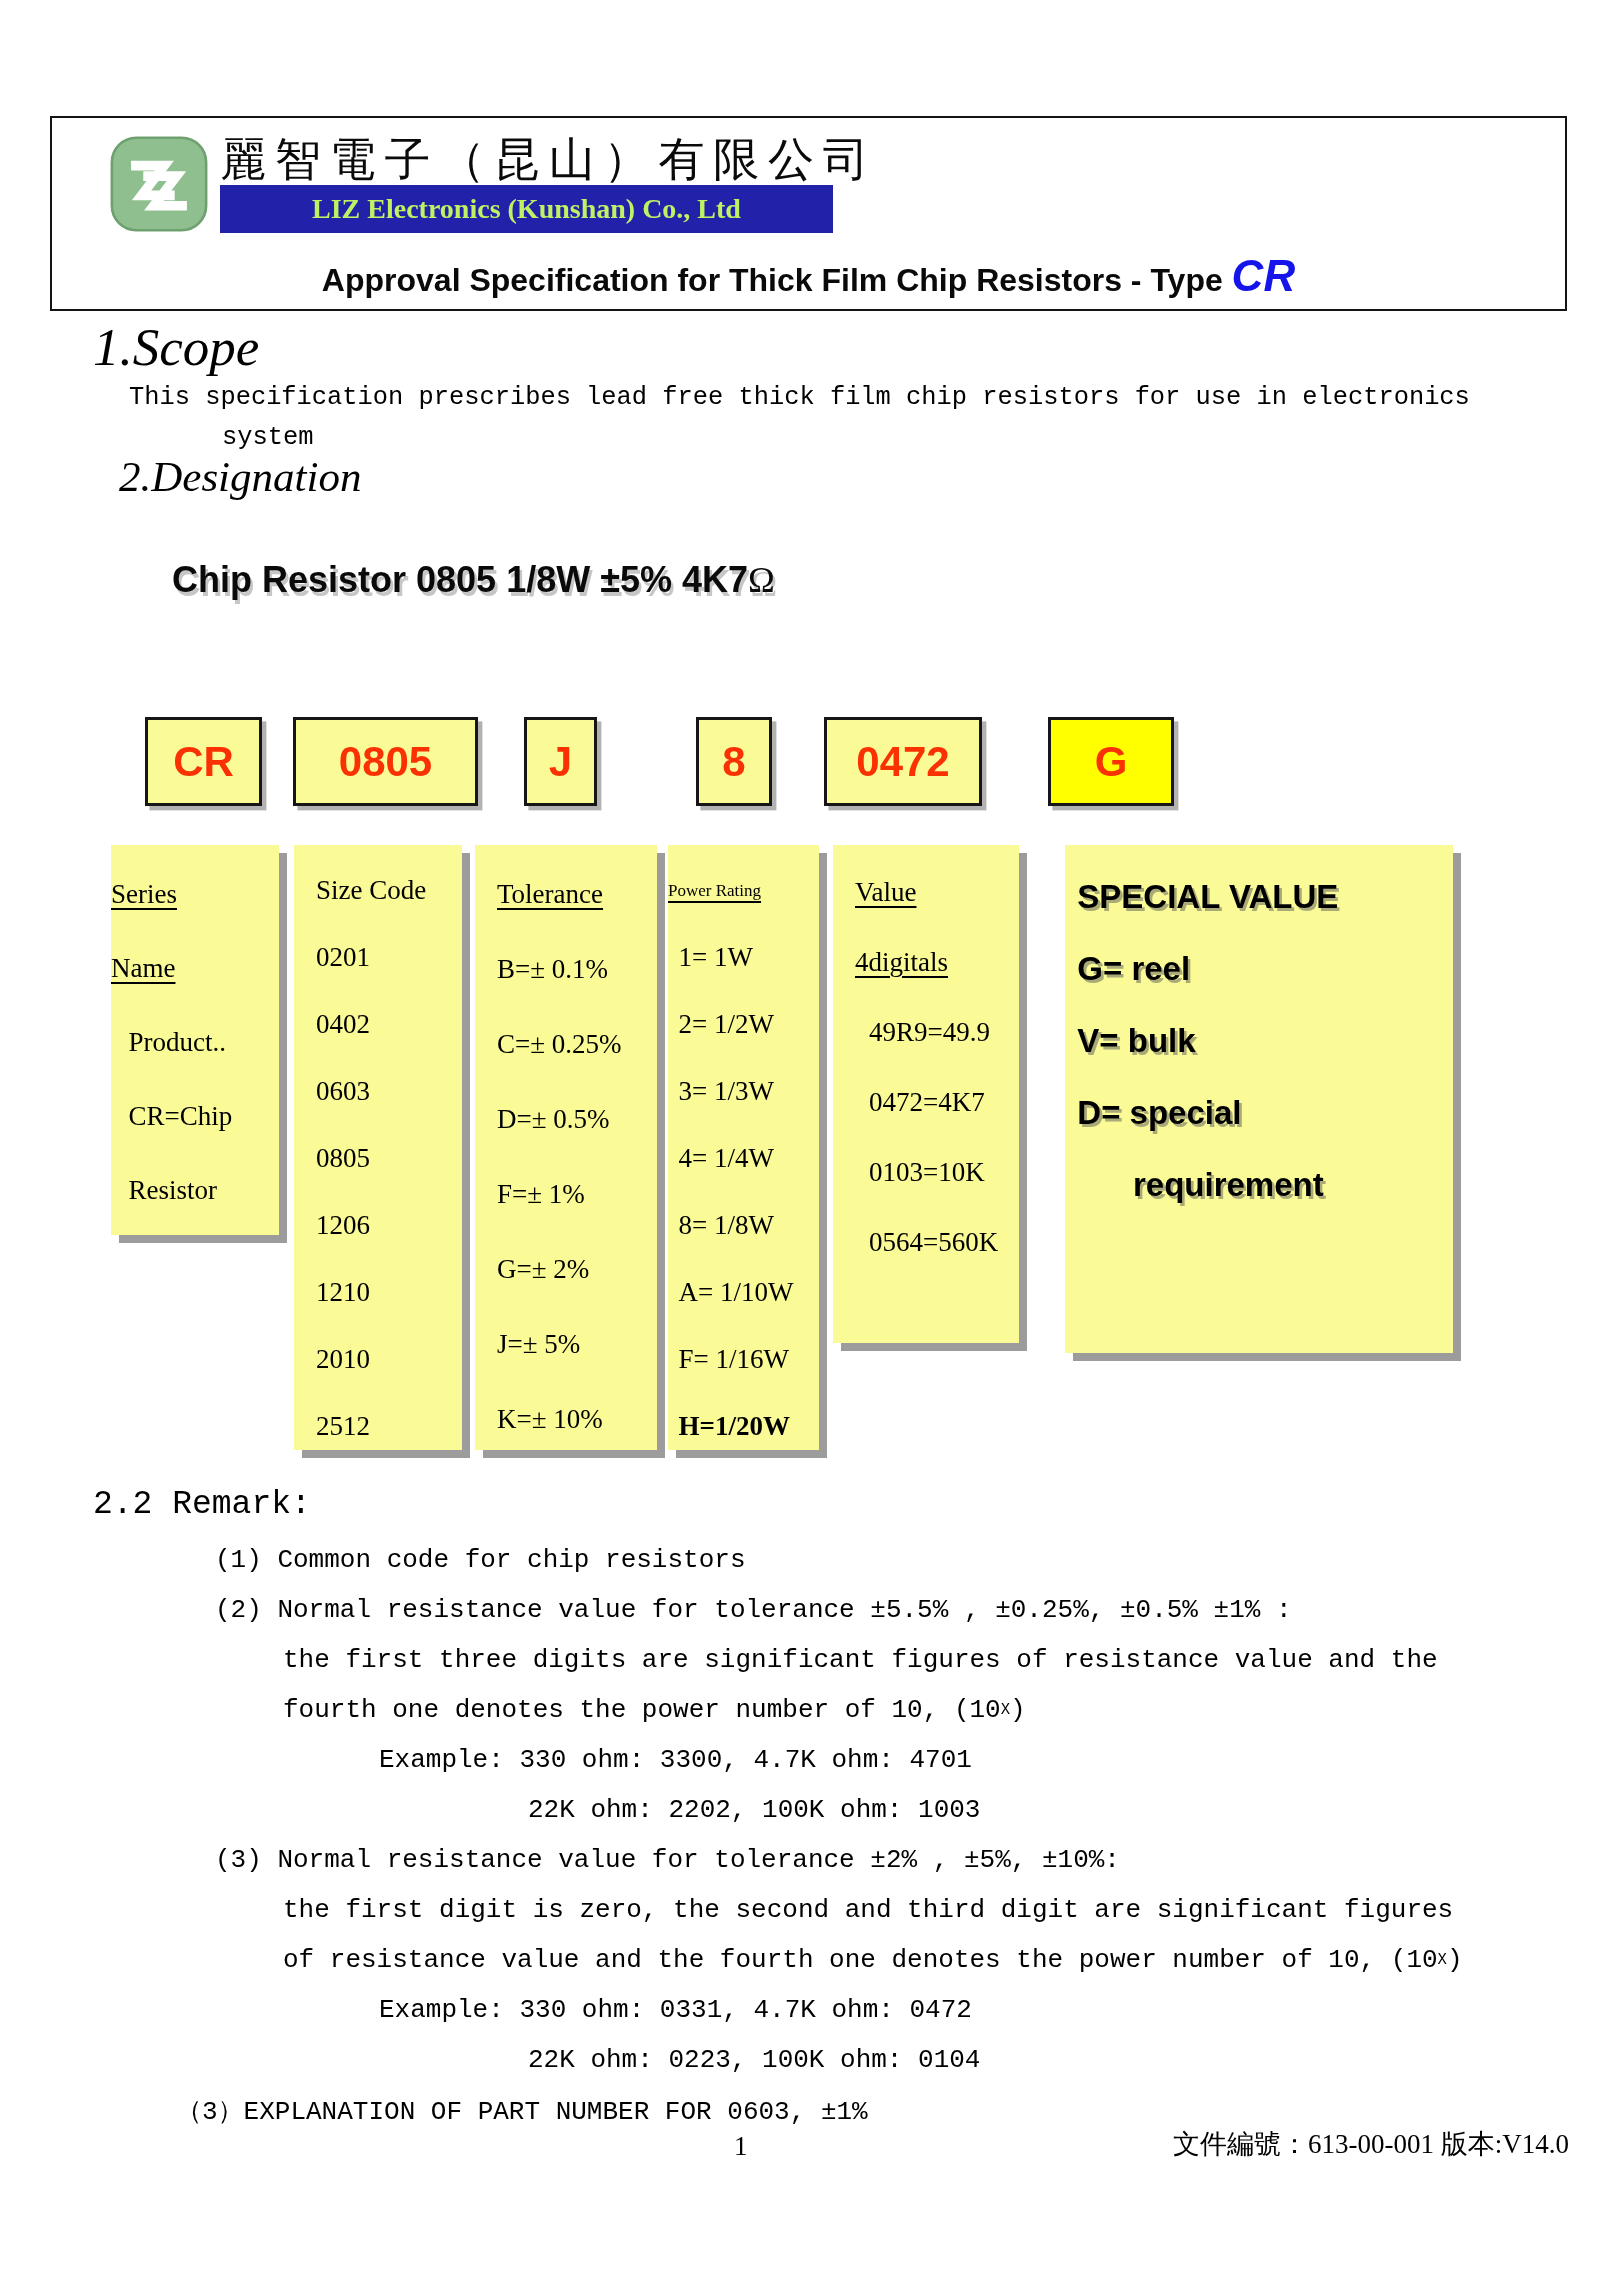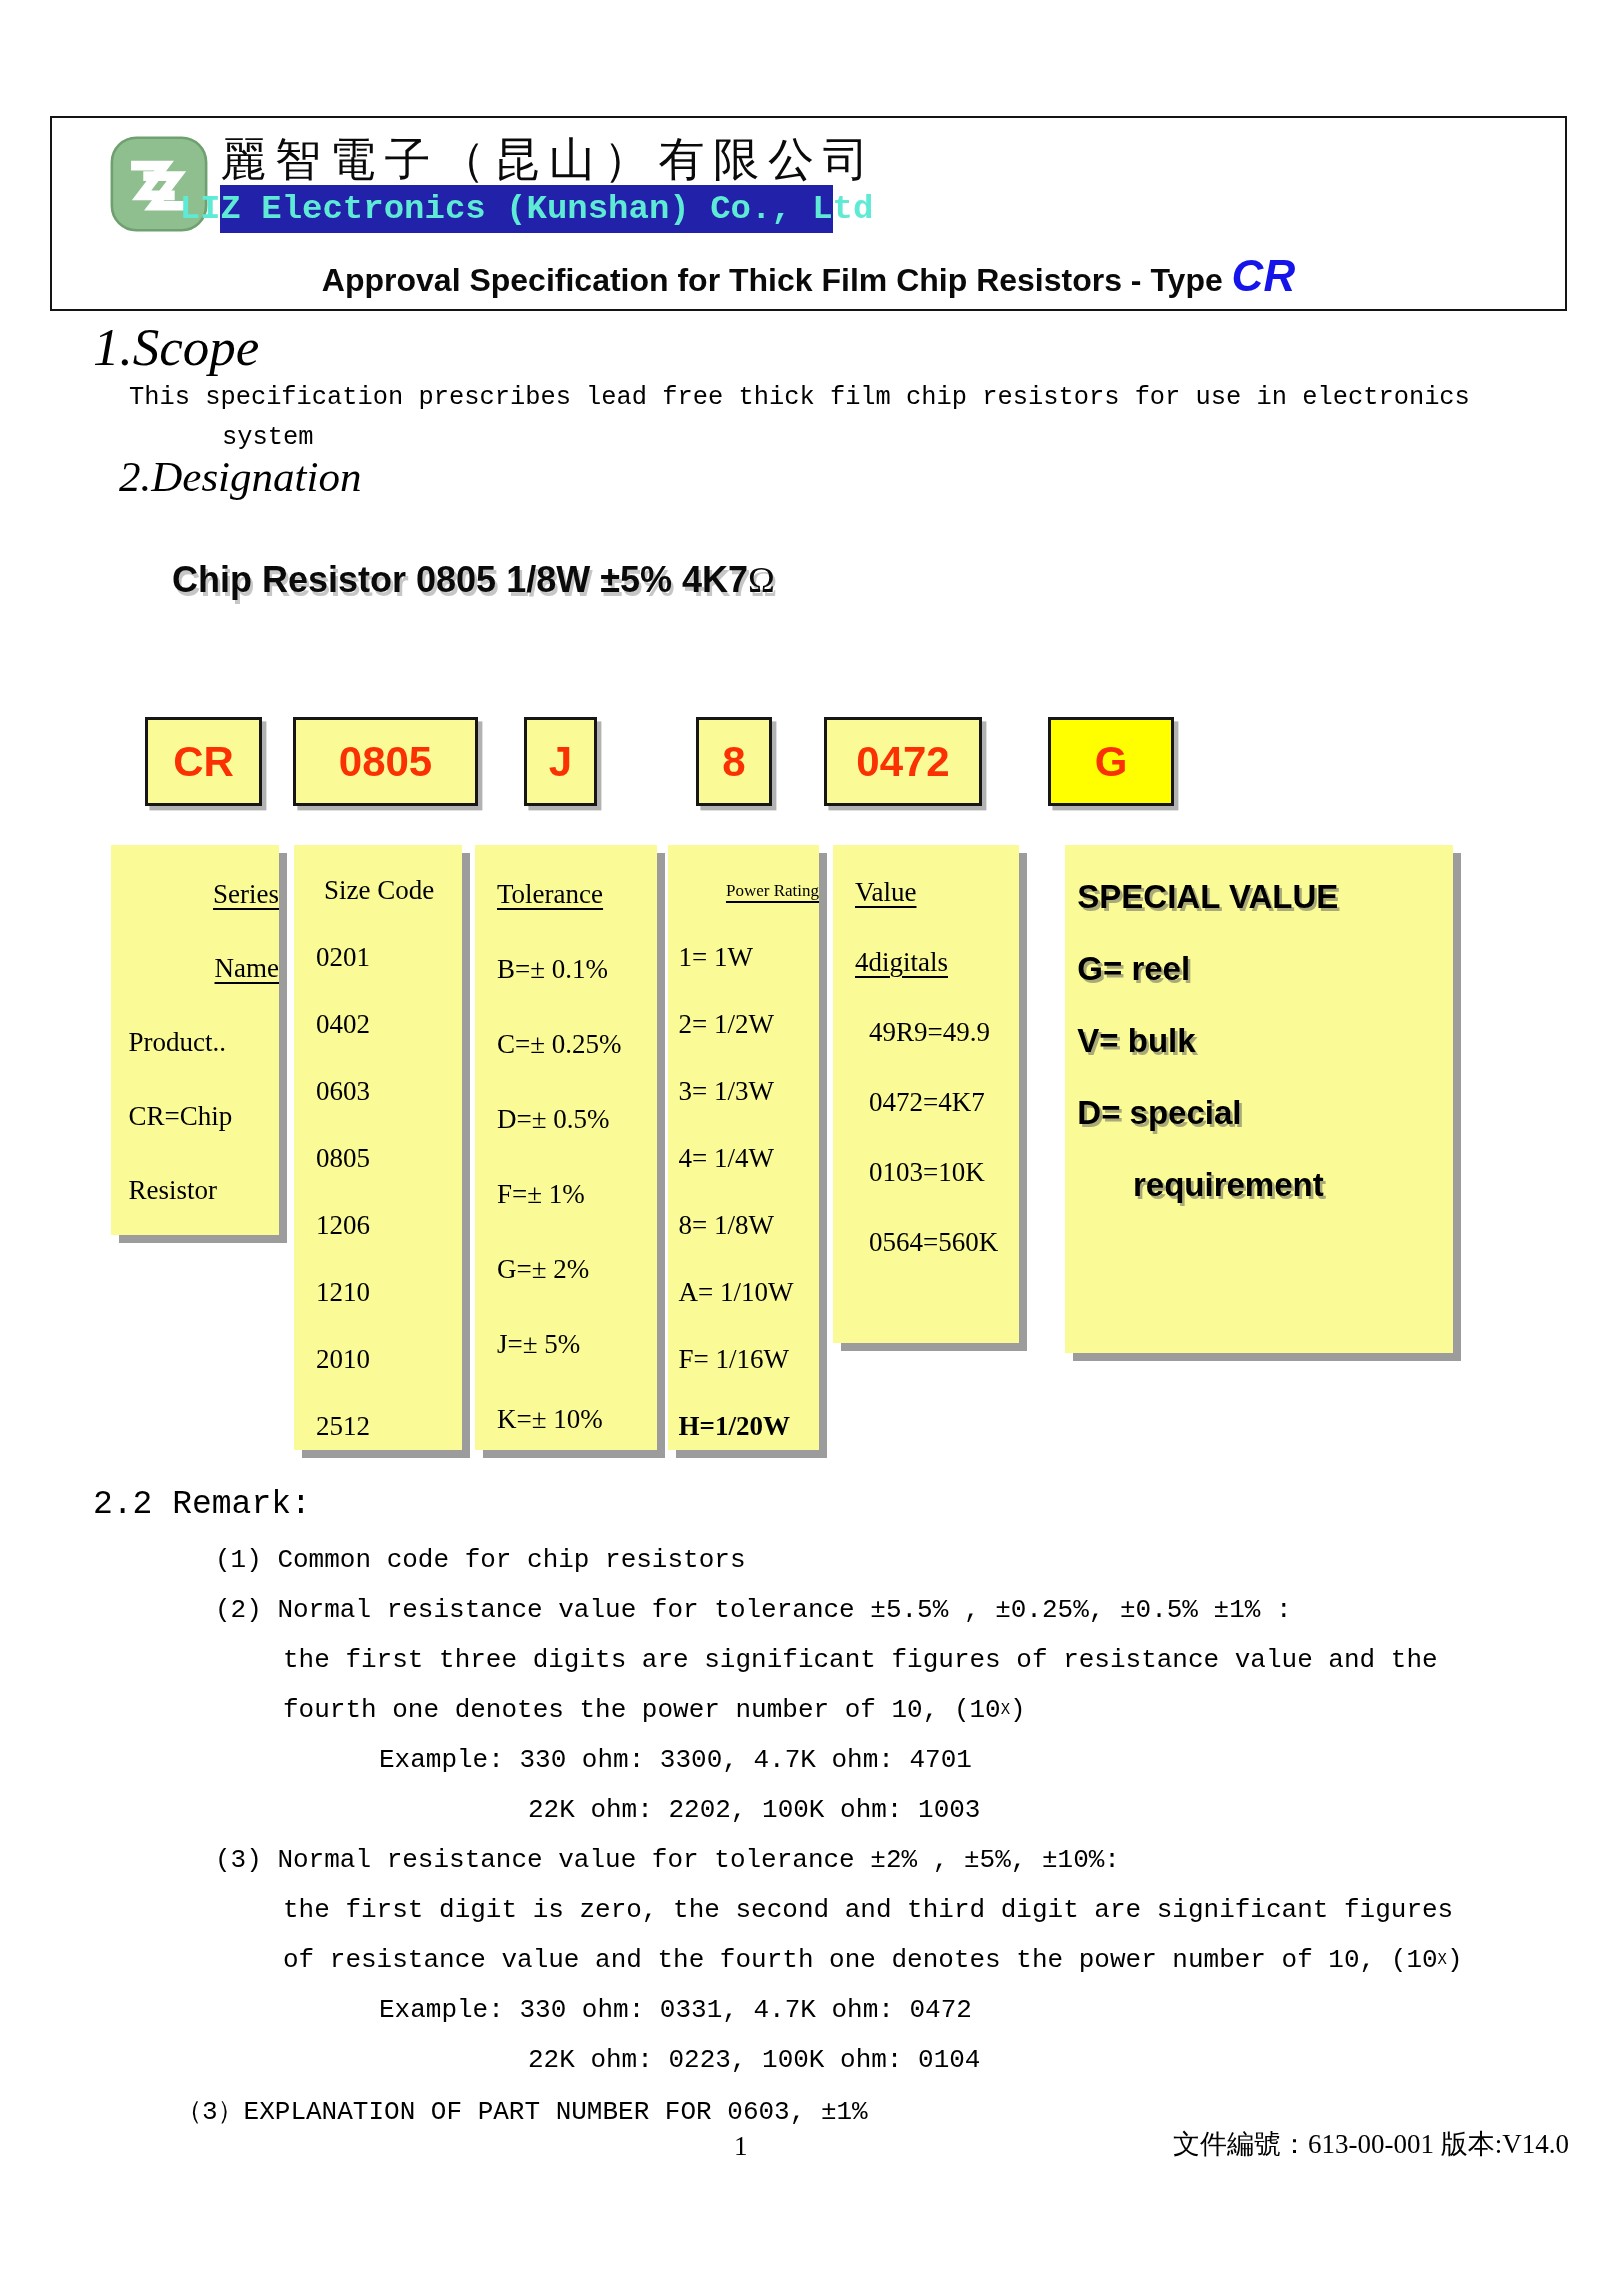--- a/index.html
+++ b/index.html
@@ -7,22 +7,22 @@
         font-family:"Liberation Serif",serif;color:#000;}
 
   
   .hdr-box{position:absolute;left:50px;top:116px;width:1517px;height:195px;
            border:2.6px solid #141414;background:#fff;box-sizing:border-box;}
   .logo{position:absolute;left:58px;top:17.5px;width:98px;height:96px;}
   .company-cn{position:absolute;left:168px;top:10.5px;font-family:"Liberation Serif",serif;
               font-size:46px;letter-spacing:8.8px;white-space:nowrap;color:#0a0a0a;}
   .liz-bar{position:absolute;left:168px;top:67px;width:613px;height:48px;background:#2121A9;
            display:flex;align-items:center;justify-content:center;}
-  .liz-bar span{color:#5eead4;font-family:Liberation Mono, monospace;font-weight:bold;
-                font-size:34px;white-space:nowrap;}
+  .liz-bar span{color:#bef264;font-family:Liberation Serif, serif;font-weight:bold;
+                font-size:28px;white-space:nowrap;}
   .hdr-title{position:absolute;left:0;top:133px;width:100%;text-align:center;
              font-family:"Liberation Sans",sans-serif;font-weight:bold;font-size:32px;
              color:#0a0a0a;white-space:nowrap;}
   .hdr-title .type{color:#1414EB;font-style:italic;font-size:44px;font-weight:bold;}
 
   
   .h-scope{position:absolute;left:93px;top:317px;font-style:italic;font-size:53px;}
   .h-desig{position:absolute;left:119px;top:452px;font-style:italic;font-size:43px;}
   .mono{font-family:"Liberation Mono",monospace;}
   .scope-l1{position:absolute;left:129px;top:383px;font-size:25.4px;white-space:nowrap;}
@@ -46,21 +46,21 @@
   .cb1{left:293px;width:185px;}
   .cb2{left:524px;width:73px;}
   .cb3{left:696px;width:76px;}
   .cb4{left:824px;width:158px;}
   .cb5{left:1048px;width:126px;background:#FFFF00;}
 
   
   .panel{position:absolute;background:#FAFA96;box-shadow:8px 8px 0 #9c9c9c;
          font-family:"Liberation Serif",serif;font-size:27px;padding-top:12.3px;box-sizing:border-box;}
   .prow{display:flex;align-items:center;white-space:nowrap;}
-  .hd{justify-content:flex-end;padding-left:8px;}
+  .hd{justify-content:flex-start;}
   .hd span{text-decoration:underline;text-underline-offset:5.3px;text-decoration-thickness:1.8px;}
   .hd-left{justify-content:flex-start;padding-left:22px;}
   .p1{left:111px;top:845px;width:168px;height:390px;}
   .p1 .prow{height:74px;}
   .p1 .it{padding-left:17.5px;}
   .p2{left:294px;top:845px;width:168px;height:605px;}
   .p2 .prow{height:67px;}
   .p2 .it{padding-left:22px;}
   .p3{left:475px;top:845px;width:182px;height:605px;}
   .p3 .prow{height:75px;}

